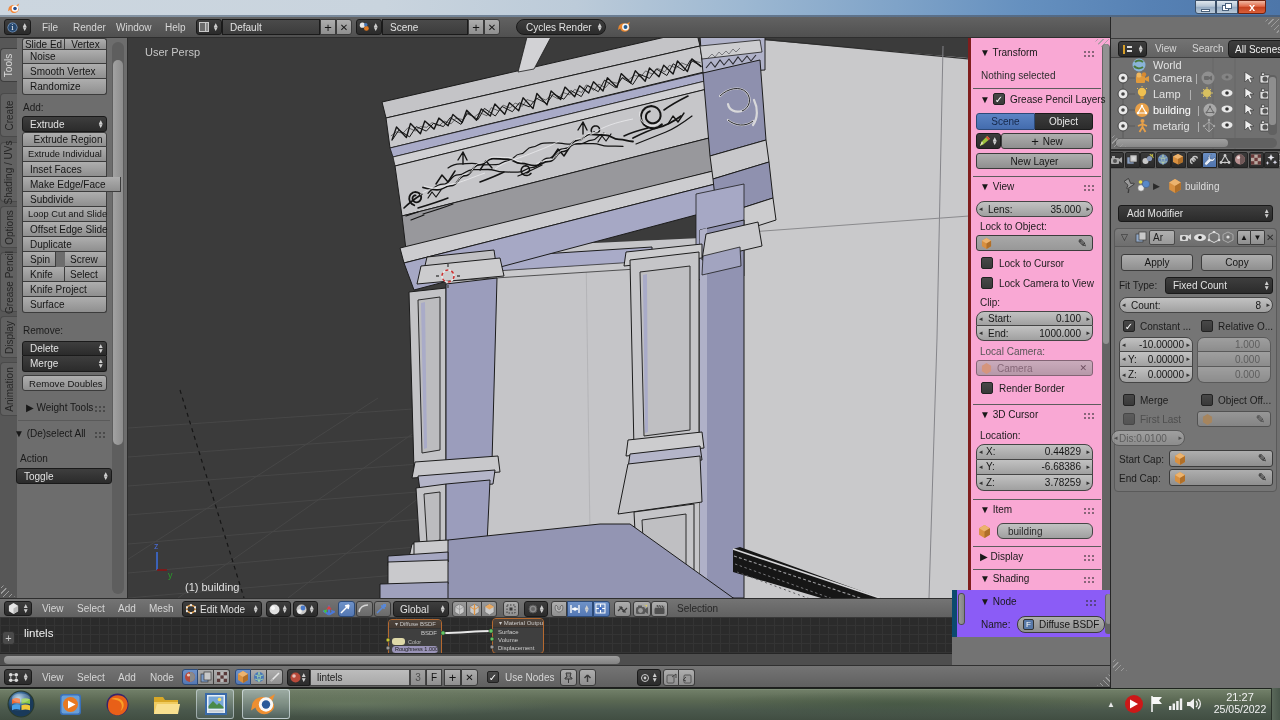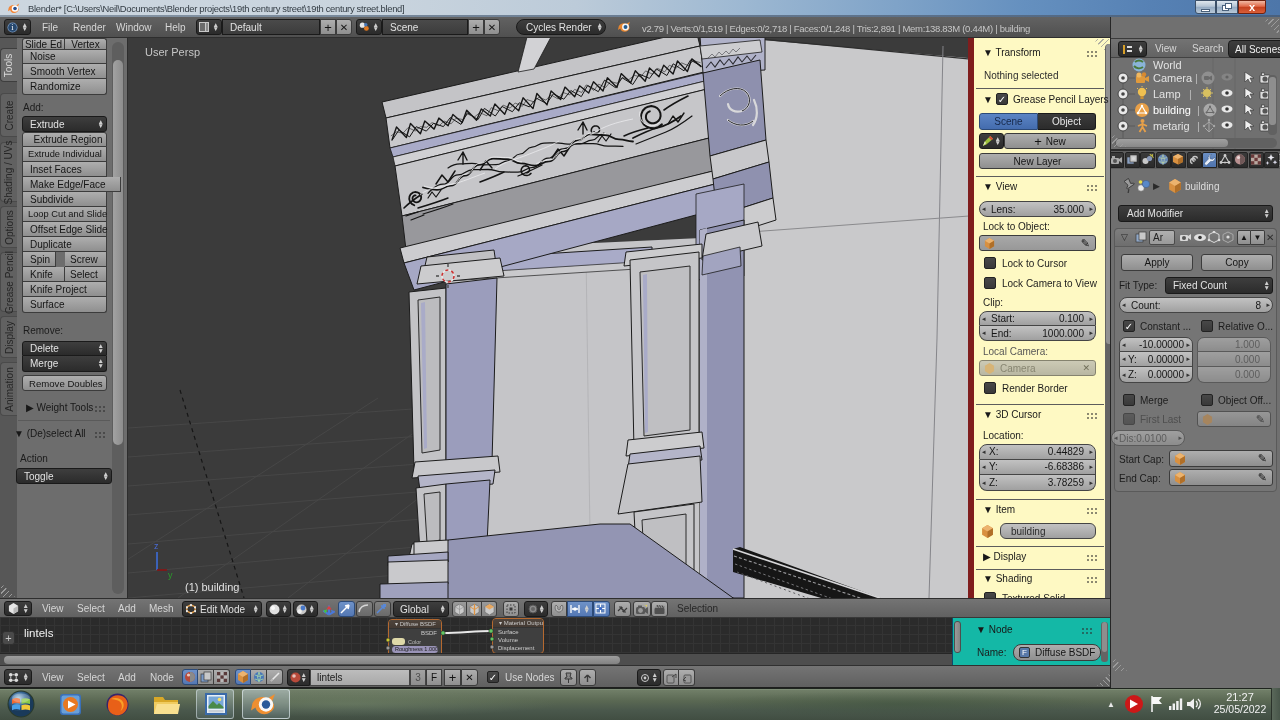--- a/index.html
+++ b/index.html
@@ -24,21 +24,20 @@
 </style></head>
 <body>
 
 <div class="abs" style="left:0;top:0;width:1280px;height:17px;background:linear-gradient(90deg,#ccd6df 0%,#c9d4de 30%,#bccbd9 45%,#9db8d2 58%,#7fa3c8 70%,#6590bf 80%,#5681b4 90%,#4d76a9 100%)">
  <div class="abs" style="left:0;top:15px;width:1280px;height:2px;background:linear-gradient(90deg,#8a98a6,#48607e)"></div>
  <svg class="abs" style="left:8px;top:2px" width="14" height="13" viewBox="0 0 20 18">
   <path d="M1 8 C3 4 8 3 11 5 L16 2 L14 7 C16 9 16 12 13 14 C9 17 4 15 3 11 L0 13 Z" fill="#f2883b"></path>
   <circle cx="10" cy="9" r="4.6" fill="#fff"></circle>
       <circle cx="10" cy="9" r="2.6" fill="#2a4f8f"></circle>
  </svg>
- <div class="abs" style="left:28px;top:3px;font-size:9.4px;letter-spacing:-0.3px;color:#333c44">Blender* [C:\Users\Neil\Documents\Blender projects\19th century street\19th century street.blend]</div>
  <div class="abs" style="left:1195px;top:0;width:21px;height:14px;background:linear-gradient(#dfe7ee,#b4c4d4 45%,#93aac2 50%,#b9c9d8);border:1px solid #3c5068;border-radius:0 0 0 3px">
    <div class="abs" style="left:5px;top:8px;width:9px;height:3px;background:#fff;border:1px solid #49617c"></div>
     </div>
  <div class="abs" style="left:1216px;top:0;width:22px;height:14px;background:linear-gradient(#dfe7ee,#b4c4d4 45%,#93aac2 50%,#b9c9d8);border:1px solid #3c5068">
    <div class="abs" style="left:5px;top:4px;width:7px;height:6px;background:#fff;border:1px solid #49617c"></div>
    <div class="abs" style="left:8px;top:2px;width:7px;height:6px;background:#fff;border:1px solid #49617c"></div>
     </div>
  <div class="abs" style="left:1238px;top:0;width:28px;height:14px;background:linear-gradient(#f0b9a4,#e06a4a 45%,#c33f1e 50%,#d95f39);border:1px solid #6e2210;border-radius:0 0 3px 0;color:#fff;font-weight:bold;font-size:11px;text-align:center;line-height:13px">x</div>
 </div>
 
@@ -83,21 +82,20 @@
  <div class="b" style="left:484px;top:2px;width:16px;height:16px;border-radius:0 3px 3px 0;font-size:10px">✕</div>
  <div class="bd" style="left:516px;top:2px;width:90px;height:16px;border-radius:8px">
       <span style="margin-left:9px">Cycles Render</span>
       <span class="spin">▲<br>▼</span>
     </div>
  <svg class="abs" style="left:618px;top:3px" width="15" height="14" viewBox="0 0 20 18">
   <path d="M1 8 C3 4 8 3 11 5 L16 2 L14 7 C16 9 16 12 13 14 C9 17 4 15 3 11 L0 13 Z" fill="#e8862f"></path>
   <circle cx="10" cy="9" r="4.6" fill="#f5f5f5"></circle>
       <circle cx="10" cy="9" r="2.6" fill="#235a8f"></circle>
  </svg>
- <div class="menu" style="left:642px;top:6px;color:#c6c6c6;font-size:9.5px;letter-spacing:-0.3px">v2.79 | Verts:0/1,519 | Edges:0/2,718 | Faces:0/1,248 | Tris:2,891 | Mem:138.83M (0.44M) | building</div>
 </div>
 
 <div class="abs" style="left:0;top:38px;width:128px;height:560px;background:#6d6d6d;border-right:1px solid #2d2d2d">
  <div class="abs" style="left:0;top:0;width:17px;height:560px;background:#575757"></div>
  <div class="vtab" style="top:10px;height:34px;background:#6d6d6d;border-color:#3e3e3e;color:#dadada">
       <span style="color:#d8d8d8">Tools</span>
     </div>
  <div class="vtab" style="top:55px;height:44px">
       <span>Create</span>
     </div>
@@ -356,21 +354,21 @@
   <path d="M29,514 L29,532" stroke="#3d6cd8" stroke-width="1.6"></path>
   <path d="M29,532 L39,532" stroke="#8a1212" stroke-width="1.6"></path>
   <text x="26" y="511" fill="#4a6cd8">z</text>
         <text x="40" y="540" fill="#2a9a2a">y</text>
  </g>
  <text x="17" y="18" font-size="11" fill="#c6c6c6" font-family="Liberation Sans">User Persp</text>
  <text x="57" y="553" font-size="11" fill="#e0e0e0" font-family="Liberation Sans">(1) building</text>
 </svg>
 </div>
 
-<div class="abs" style="left:968px;top:38px;width:142px;height:560px;background:#fef9c3;border-left:6px solid #7f1d1d;overflow:hidden">
+<div class="abs" style="left:968px;top:38px;width:142px;height:560px;background:#f9a8d4;border-left:3px solid #7f1d1d;overflow:hidden">
  <div class="corner" style="right:1px;top:1px;opacity:.8"></div>
  <div class="abs" style="left:131px;top:6px;width:8px;height:586px;background:#646464;border-radius:4px"></div>
  <div class="abs" style="left:132px;top:6px;width:6px;height:300px;background:#929292;border-radius:3px"></div>
  <div class="hd" style="left:9px;top:9px">▼ Transform</div>
  <div class="dots" style="left:112px;top:12px"></div>
  <div class="lbl" style="left:10px;top:32px;color:#2e2e2e">Nothing selected</div>
  <div class="abs" style="left:2px;top:50px;width:128px;height:1px;background:#5c5c5c"></div>
  <div class="hd" style="left:9px;top:56px">▼</div>
  <div class="cb" style="left:22px;top:55px">✓</div>
  <div class="hd" style="left:39px;top:56px">Grease Pencil Layers</div>
@@ -636,21 +634,21 @@
   <circle cx="388" cy="30" r="2" fill="#9a9a9a" stroke="#222" stroke-width=".6"></circle>
   <circle cx="492" cy="21" r="2" fill="#63c763" stroke="#222" stroke-width=".6"></circle>
   <circle cx="492" cy="29" r="2" fill="#9a9a9a" stroke="#222" stroke-width=".6"></circle>
  </svg>
 </div>
 
 <div class="abs" style="left:0;top:654px;width:952px;height:11px;background:#4e4e4e">
  <div class="abs" style="left:4px;top:1.5px;width:616px;height:8px;background:linear-gradient(#9e9e9e,#828282);border-radius:4px"></div>
 </div>
 
-<div class="abs" style="left:952px;top:618px;width:158px;height:47px;background:#14b8a6;border-left:1px solid #0c4a6e">
+<div class="abs" style="left:952px;top:590px;width:158px;height:47px;background:#8b5cf6;border-left:5px solid #0c4a6e">
  <div class="abs" style="left:1px;top:3px;width:7px;height:32px;background:linear-gradient(90deg,#9a9a9a,#848484);border-radius:3px;border:1px solid #4e4e4e"></div>
  <div class="hd" style="left:23px;top:6px">▼ Node</div>
  <div class="dots" style="left:128px;top:9px"></div>
  <div class="lbl" style="left:24px;top:29px">Name:</div>
  <div class="b" style="left:60px;top:26px;width:88px;height:17px;border-radius:8px;justify-content:flex-start">
       <span style="margin-left:5px;width:11px;height:11px;background:#5878a8;border:1px solid #333;border-radius:2px;display:inline-block;color:#fff;font-size:8px;line-height:10px;text-align:center">F</span>
       <span style="margin-left:5px">Diffuse BSDF</span>
     </div>
  <div class="abs" style="left:148px;top:4px;width:7px;height:40px;background:#646464;border-radius:3px"></div>
  <div class="abs" style="left:149px;top:4px;width:5px;height:30px;background:#8e8e8e;border-radius:3px"></div>

